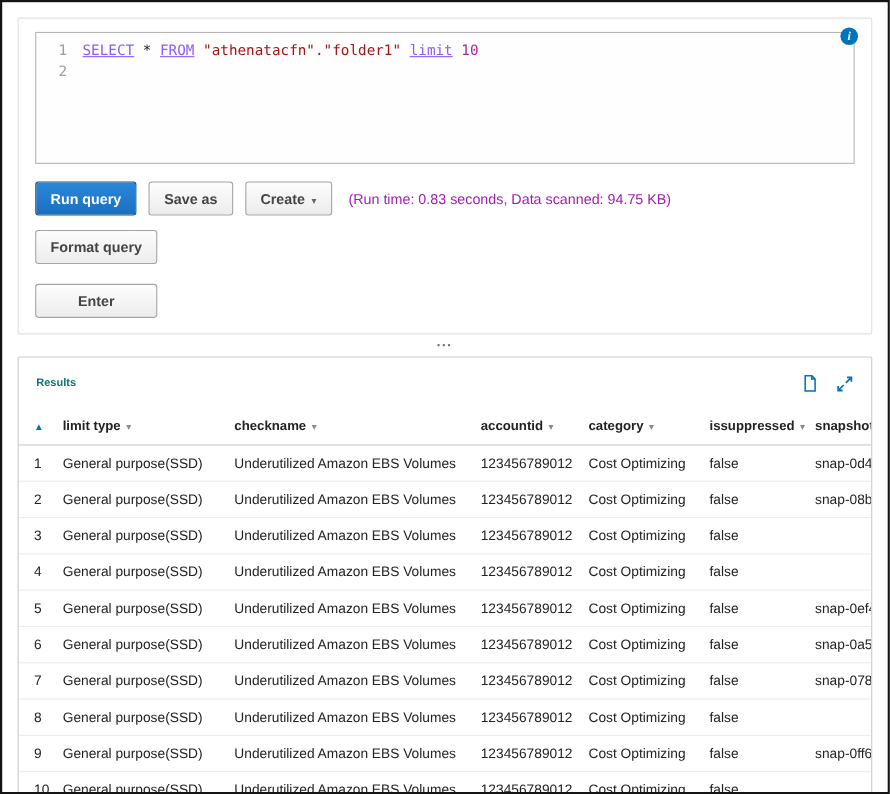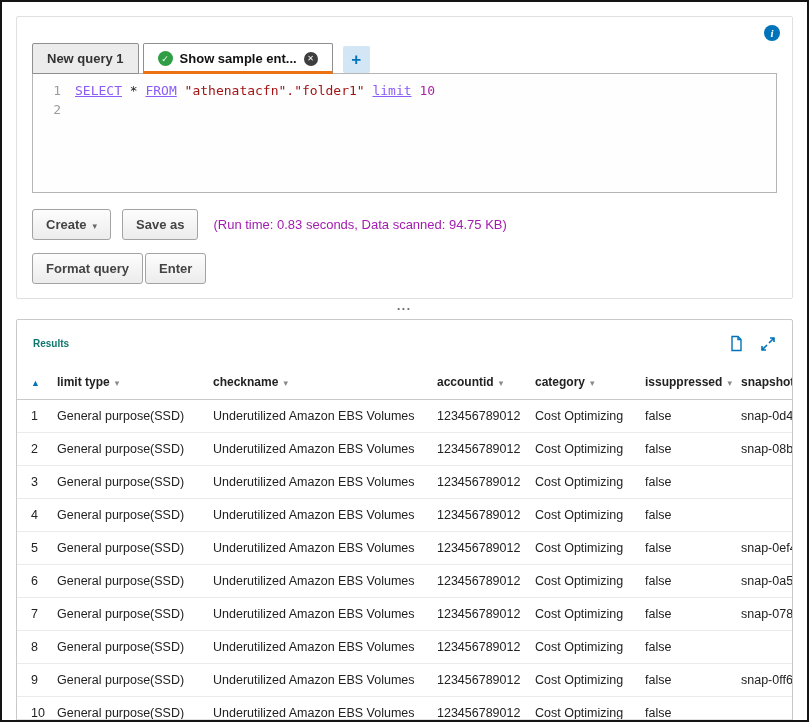--- a/index.html
+++ b/index.html
@@ -33,21 +33,21 @@
 
   .toolbar{display:flex;align-items:center;margin-top:16px;gap:11px;}
   .btn{font-family:inherit;font-size:13px;font-weight:bold;color:#444;
     background:linear-gradient(#fdfdfd,#ececec);border:1px solid #a3a3a3;border-radius:3px;
     padding:7px 13px;cursor:pointer;white-space:nowrap;}
   .btn.primary{background:linear-gradient(#2b87d8,#1a6fc0);border-color:#14568f;color:#fff;}
   .dd-caret{font-size:9px;color:#666;margin-left:6px;}
   .runtime{font-size:13px;color:#a21caf;margin-left:4px;}
   .footer-row{display:flex;align-items:center;justify-content:space-between;margin-top:13px;}
   .hint{font-size:13px;color:#9e9e9e;}
-  .footer-buttons{display:flex;gap:2px;}
+  .footer-buttons{display:flex;gap:18px;flex-direction:column;}
 
   
   .splitter{height:20px;display:flex;align-items:center;justify-content:center;cursor:row-resize;}
   .dots{color:#6d6d6d;font-size:8px;letter-spacing:2px;line-height:8px;}
 
   
   .results-card{margin:0 14px;border:1px solid #c9c9c9;border-radius:2px;background:#fff;position:relative;
     height:414px;overflow:hidden;}
   .results-head{display:flex;align-items:center;justify-content:space-between;padding:15px 16px 13px 16px;}
   .results-title{font-size:10px;font-weight:bold;color:#0f766e;}
@@ -67,43 +67,33 @@
   .hscrollbar{position:absolute;left:0;right:0;bottom:0;height:14px;background:#f7f7f7;border-top:1px solid #e2e2e2;}
 </style>
 </head>
 <body>
 
 <div class="window">
   <div class="pad">
     <div class="query-card">
       <div class="info-icon">i</div>
 
-      <div class="tab-bar">
-        <div class="tab">
-          <span class="tab-label">New query 1</span>
-        </div>
-        <div class="tab active">
-          <span class="check-icon">✓</span>
-          <span class="tab-label">Show sample ent...</span>
-          <span class="close-icon">✕</span>
-        </div>
-        <div class="add-tab">+</div>
-      </div>
 
       <div class="editor">
         <div class="gutter">
             <div>1</div>
             <div>2</div>
           </div>
         <div class="code"><span class="tok-keyword">SELECT</span><span class="tok-plain"> </span><span class="tok-plain">*</span><span class="tok-plain"> </span><span class="tok-keyword">FROM</span><span class="tok-plain"> </span><span class="tok-string">"athenatacfn"."folder1"</span><span class="tok-plain"> </span><span class="tok-keyword">limit</span><span class="tok-plain"> </span><span class="tok-number">10</span></div>
       </div>
 
       <div class="toolbar">
+        <button class="btn primary">Run query</button>
+        <button class="btn">Save as</button>
         <button class="btn"><span>Create</span><span class="dd-caret">▾</span></button>
-        <button class="btn">Save as</button>
         <span class="runtime">(Run time: 0.83 seconds, Data scanned: 94.75 KB)</span>
       </div>
 
       <div class="footer-row">
         <div class="footer-buttons">
           <button class="btn">Format query</button>
           <button class="btn">Enter</button>
         </div>
       </div>
     </div>

